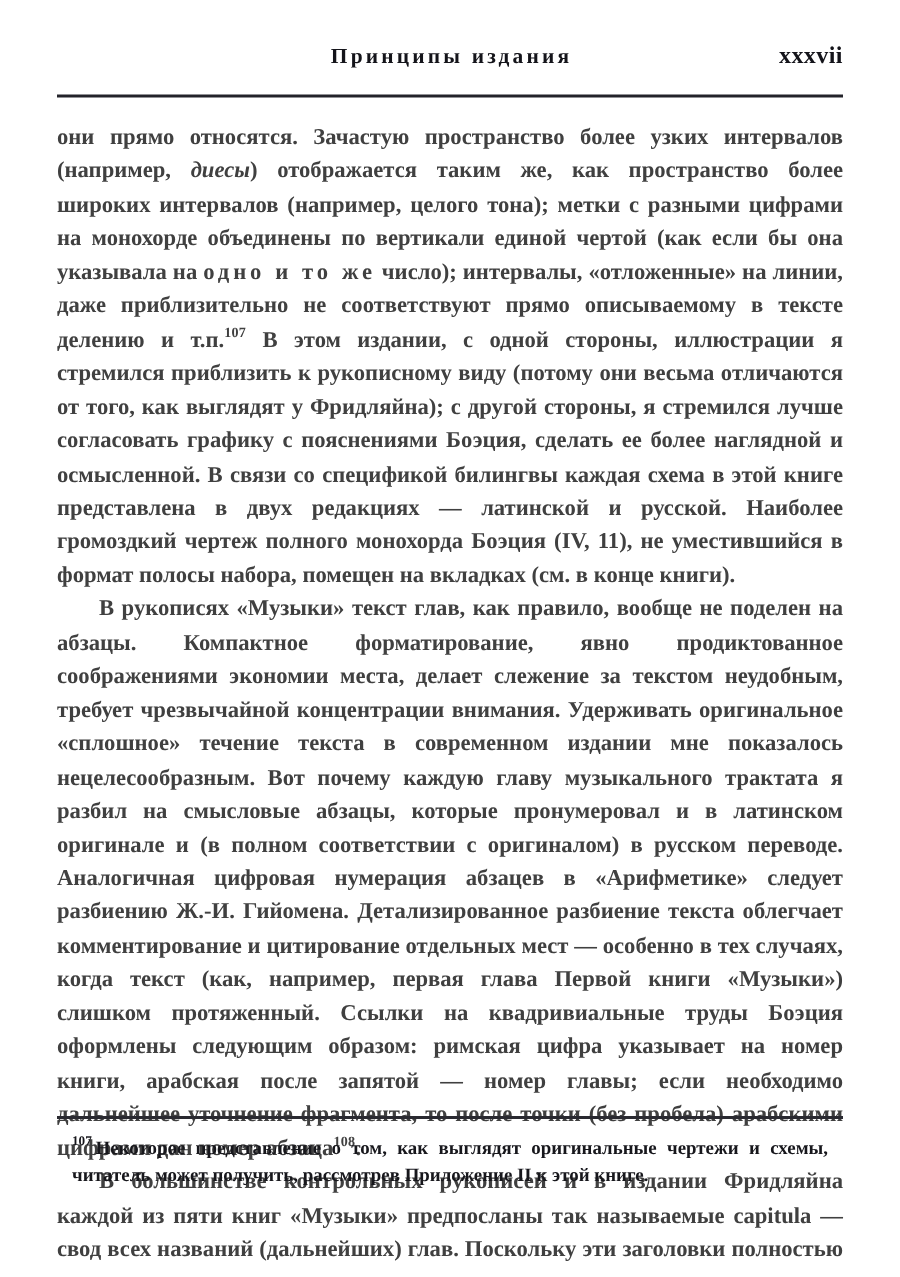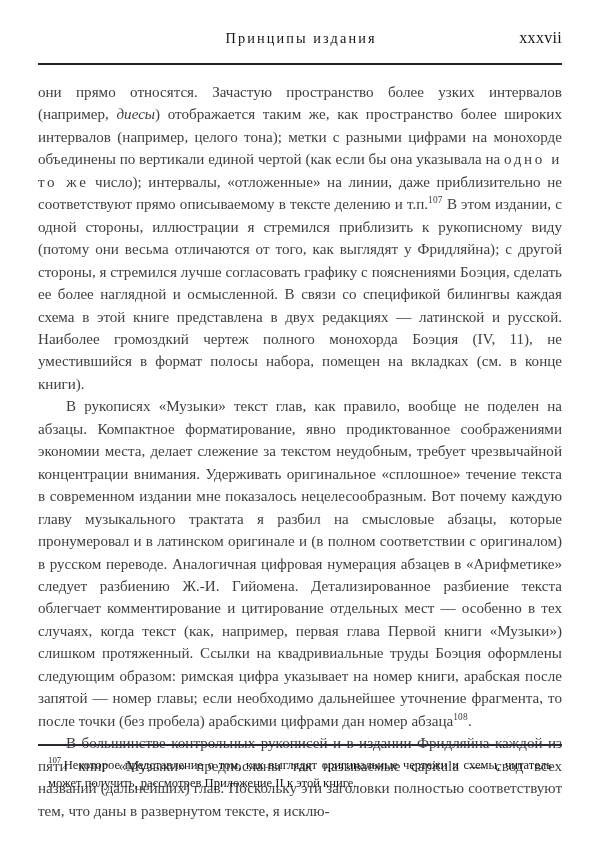--- a/index.html
+++ b/index.html
@@ -14,20 +14,21 @@
     font-family: "Liberation Serif", "DejaVu Serif", serif;
     color: #16161a;
   }
   .page {
     position: relative;
     width: 600px;
     height: 761px;
     box-sizing: border-box;
     padding: 4px;
     background: #fff;
+    font-weight: bold;
   }
   .content {
     position: absolute;
     left: 38px;
     top: 0;
     width: 524px;
   }
 
   
   .runhead {

